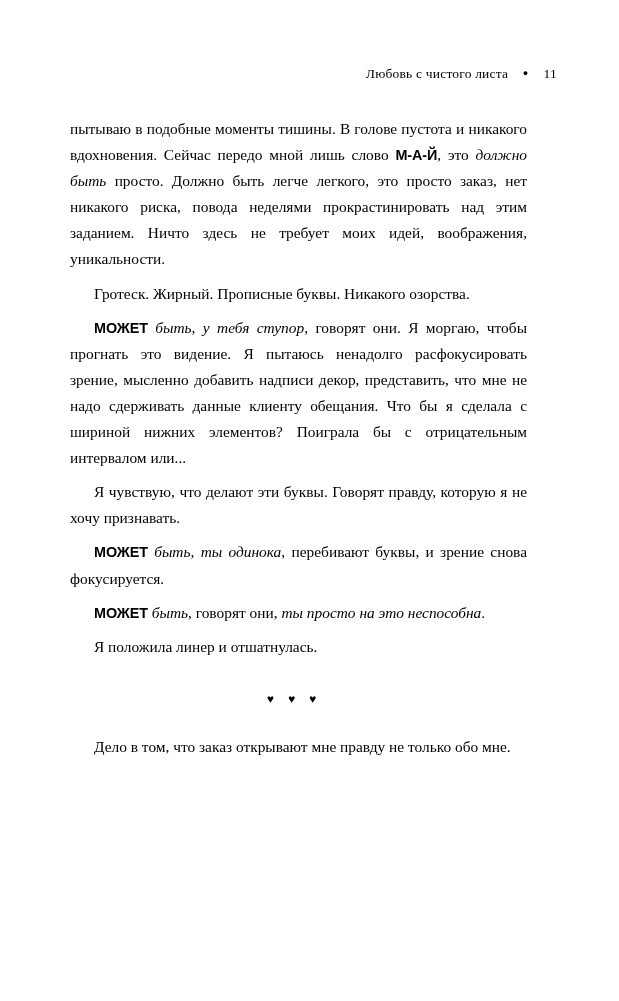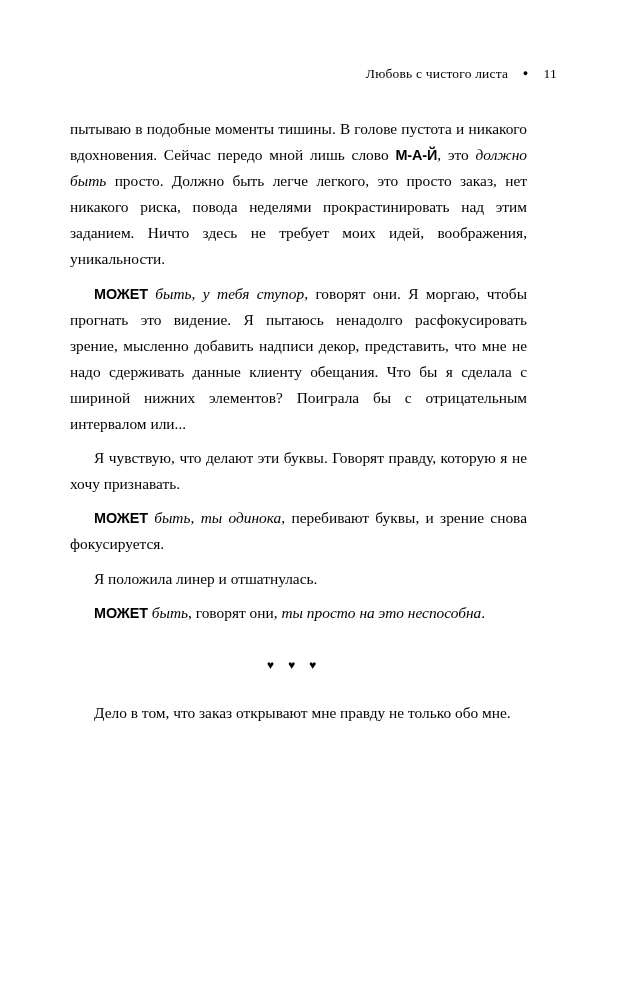--- a/index.html
+++ b/index.html
@@ -88,22 +88,23 @@
 <div class="page">
 
   <div class="header">
     <span class="ttl">Любовь с чистого листа</span>
     <span class="dot">●</span>
     <span class="pg">11</span>
   </div>
 
   <div class="body-text">
       <p class="">пытываю в подобные моменты тишины. В голове пустота и никакого вдохновения. Сейчас передо мной лишь слово <span class="bold">М-А-Й</span>, это <span class="ital">должно быть</span> просто. Должно быть легче легкого, это просто заказ, нет никакого риска, повода неделями прокрастинировать над этим заданием. Ничто здесь не требует моих идей, воображения, уникальности.</p>
+      <p class="ind">Гротеск. Жирный. Прописные буквы. Никакого озорства.</p>
       <p class="ind"><span class="bold">МОЖЕТ</span> <span class="ital">быть, у тебя ступор</span>, говорят они. Я моргаю, чтобы прогнать это видение. Я пытаюсь ненадолго расфокусировать зрение, мысленно добавить надписи декор, представить, что мне не надо сдерживать данные клиенту обещания. Что бы я сделала с шириной нижних элементов? Поиграла бы с отрицательным интервалом или...</p>
       <p class="ind">Я чувствую, что делают эти буквы. Говорят правду, которую я не хочу признавать.</p>
       <p class="ind"><span class="bold">МОЖЕТ</span> <span class="ital">быть, ты одинока</span>, перебивают буквы, и зрение снова фокусируется.</p>
+      <p class="ind"><span class="bold">МОЖЕТ</span> <span class="ital">быть</span>, говорят они, <span class="ital">ты просто на это неспособна</span>.</p>
       <p class="ind">Я положила линер и отшатнулась.</p>
-      <p class="ind"><span class="bold">МОЖЕТ</span> <span class="ital">быть</span>, говорят они, <span class="ital">ты просто на это неспособна</span>.</p>
       <p class="sep"><span>♥</span><span>♥</span><span>♥</span></p>
       <p class="ind">Дело в том, что заказ открывают мне правду не только обо мне.</p>
     </div>
 
 </div>
 
 </body></html>

